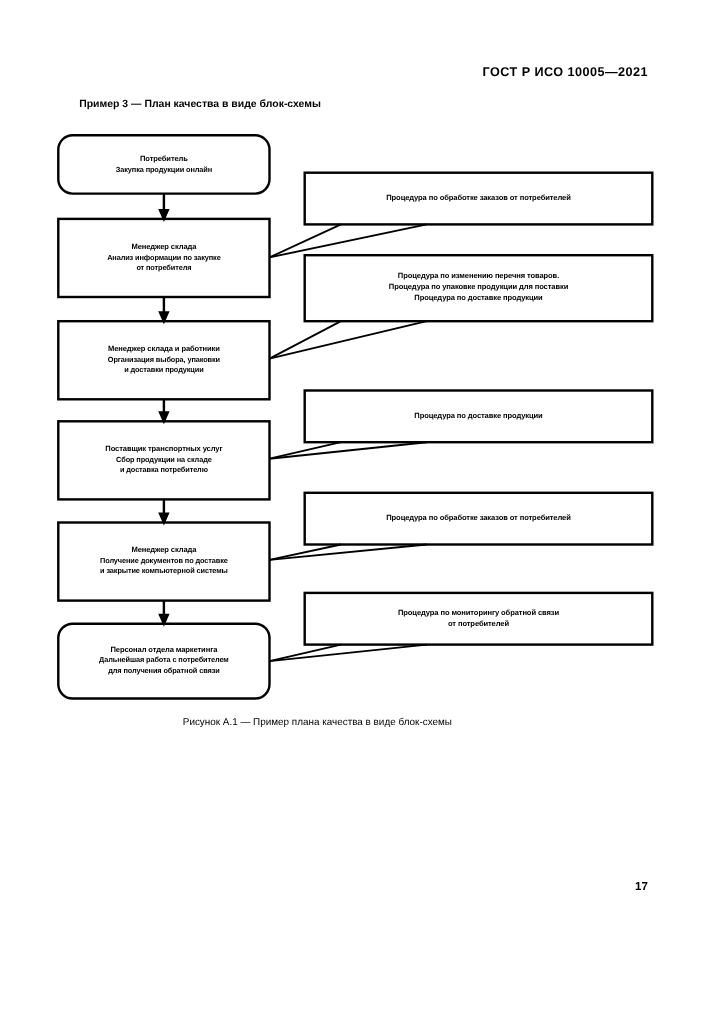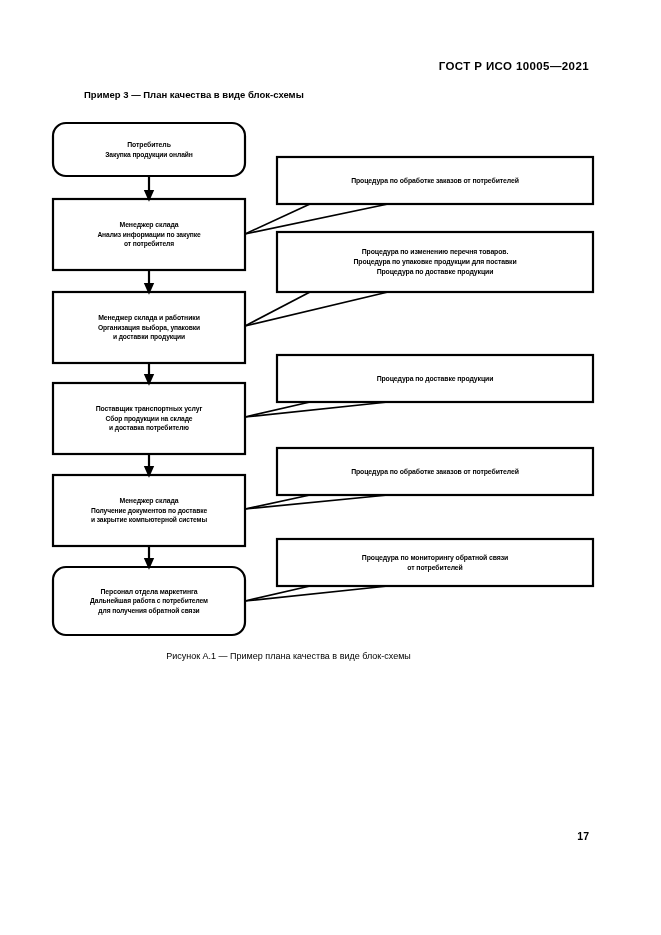--- a/index.html
+++ b/index.html
@@ -29,21 +29,21 @@
     font-size: 11.5px;
     font-weight: bold;
     letter-spacing: 0.4px;
     white-space: nowrap;
   }
 
   
   .example-caption {
     position: absolute;
     top: 89px;
-    left: 84px;
+    left: 72px;
     font-size: 9.5px;
     font-weight: bold;
     white-space: nowrap;
   }
 
   
   .figure {
     position: absolute;
     top: 115px;
     left: 0;
@@ -95,21 +95,21 @@
     left: 0;
     width: 577px;
     text-align: center;
     font-size: 9px;
     white-space: nowrap;
   }
 
   
   .folio {
     position: absolute;
-    top: 830px;
+    top: 800px;
     right: 72px;
     font-size: 10.5px;
     font-weight: bold;
   }
 </style>
 </head>
 <body>
 
 <div class="page">
 

